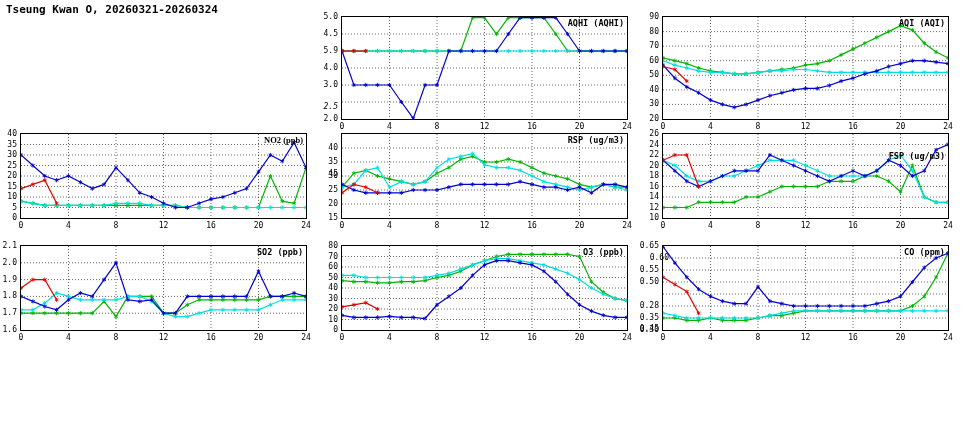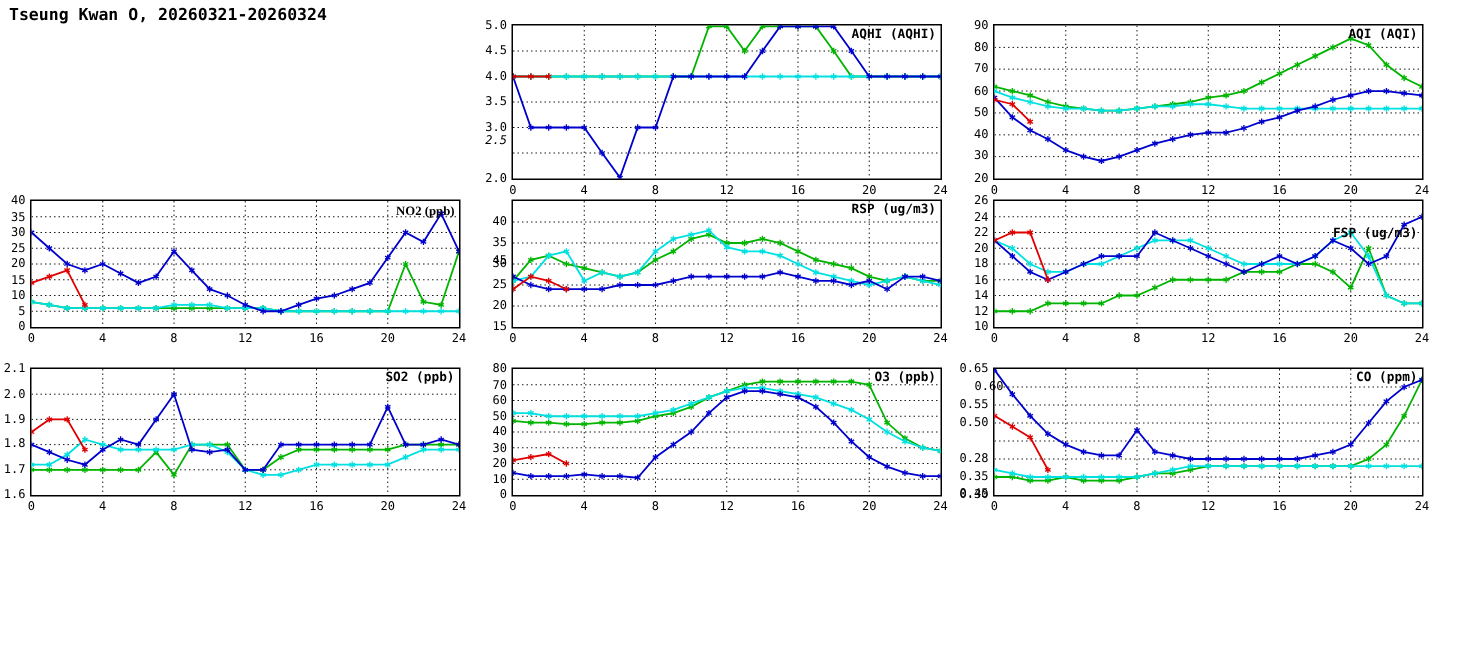--- a/index.html
+++ b/index.html
@@ -424,24 +424,24 @@
             </g>
             <g stroke="#e00000" stroke-width="0.9">
               <line x1="23.8" y1="36.1" x2="23.8" y2="31.9"></line>
               <line x1="21.9" y1="35.0" x2="25.6" y2="33.0"></line>
               <line x1="21.9" y1="33.0" x2="25.6" y2="35.0"></line>
             </g>
           </svg>
         </div>
         <div class="panel-label" style="left: 624px; top: 18px; transform: translateX(-100%);">AQHI (AQHI)</div>
         <div class="ytick" style="left: 308px; width: 30px; top: 114px;">2.0</div>
-        <div class="ytick" style="left: 308px; width: 30px; top: 89px; font-style: italic;">2.5</div>
+        <div class="ytick" style="left: 308px; width: 30px; top: 102px; font-style: italic;">2.5</div>
         <div class="ytick" style="left: 308px; width: 30px; top: 80px;">3.0</div>
-        <div class="ytick" style="left: 308px; width: 30px; top: 63px;">3.5</div>
-        <div class="ytick" style="left: 308px; width: 30px; top: 46px;">4.0</div>
+        <div class="ytick" style="left: 308px; width: 30px; top: 63px;">4.0</div>
+        <div class="ytick" style="left: 308px; width: 30px; top: 46px;">5.9</div>
         <div class="ytick" style="left: 308px; width: 30px; top: 29px;">4.5</div>
         <div class="ytick" style="left: 308px; width: 30px; top: 12px;">5.0</div>
         <div class="xtick" style="left: 330px; width: 24px; top: 122px;">0</div>
         <div class="xtick" style="left: 377.5px; width: 24px; top: 122px;">4</div>
         <div class="xtick" style="left: 425px; width: 24px; top: 122px;">8</div>
         <div class="xtick" style="left: 472.5px; width: 24px; top: 122px;">12</div>
         <div class="xtick" style="left: 520px; width: 24px; top: 122px;">16</div>
         <div class="xtick" style="left: 567.5px; width: 24px; top: 122px;">20</div>
         <div class="xtick" style="left: 615px; width: 24px; top: 122px;">24</div>
       </div>

